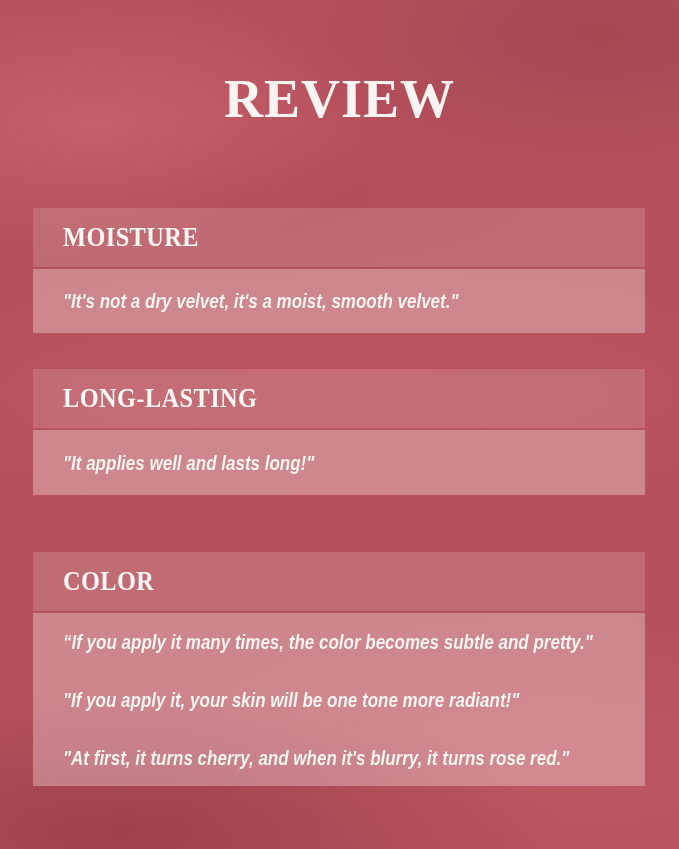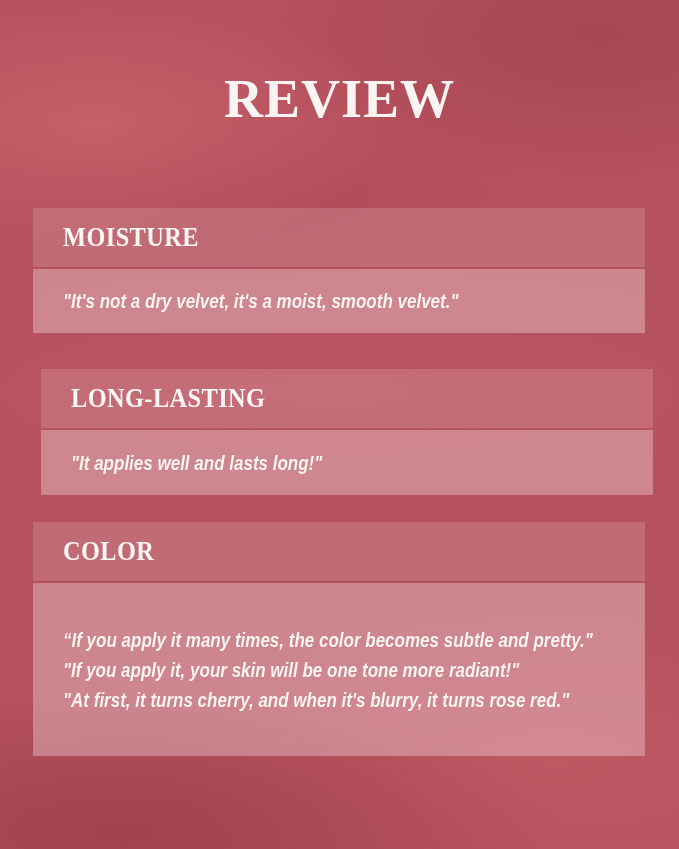--- a/index.html
+++ b/index.html
@@ -34,22 +34,22 @@
     line-height: 1.0;
     letter-spacing: 1px;
     color: #fbf4f2;
   }
   .section {
     position: absolute;
     left: 33px;
     width: 612px;
   }
   .sec-moisture    { top: 208px; }
-  .sec-longlasting { top: 369px; margin-left: 8px; }
-  .sec-color       { top: 522px; }
+  .sec-longlasting { top: 369px; }
+  .sec-color       { top: 552px; }
   .sec-head {
     height: 59px;
     background: rgba(255,242,243,0.16);
     display: flex;
     align-items: center;
     padding-left: 30px;
     box-sizing: border-box;
   }
   .sec-head .heading {
     font-family: "Liberation Serif", "DejaVu Serif", serif;
@@ -65,21 +65,21 @@
     margin-top: 2px;
     background: rgba(255,240,242,0.33);
     display: flex;
     flex-direction: column;
     justify-content: center;
     padding-left: 30px;
     box-sizing: border-box;
   }
   .qb-1 { height: 64px; }
   .qb-2 { height: 65px; }
-  .qb-3 { height: 173px; gap: 8px; }
+  .qb-3 { height: 173px; gap: 36px; }
   .quote-line {
     font-family: "Liberation Sans", "DejaVu Sans", sans-serif;
     font-style: italic;
     font-weight: bold;
     font-size: 20px;
     line-height: 22px;
     color: #fcf5f2;
     transform: scaleX(0.85);
     transform-origin: 0 50%;
     white-space: nowrap;

